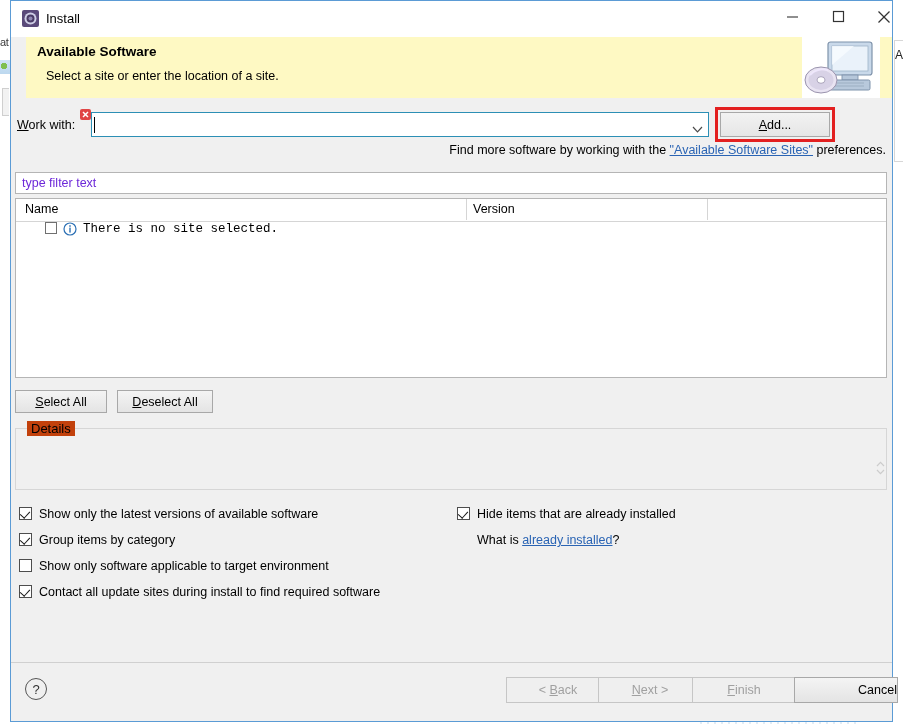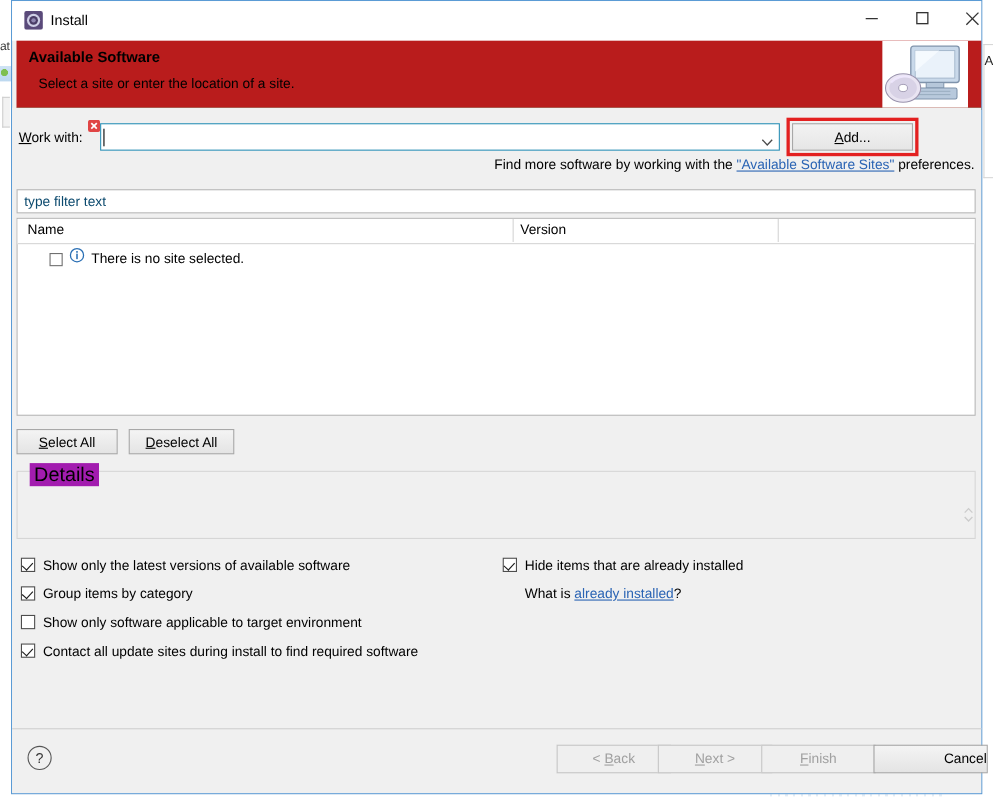--- a/index.html
+++ b/index.html
@@ -74,22 +74,22 @@
     display: flex; align-items: center; justify-content: center;
     background: transparent;
   }
   .win-btn svg { display: block; }
   .btn-min { left: 758px; }
   .btn-max { left: 804px; }
   .btn-close { left: 850px; }
 
   
   .header {
-    position: absolute; left: 4px; top: 36px; right: 0; height: 61px;
-    background: #b91c1c;
+    position: absolute; left: 15px; top: 36px; right: 0; height: 61px;
+    background: #fef9c3;
     border-bottom: 2px solid #15803d;
   }
   .header-title {
     position: absolute; left: 11px; top: 7px;
     font-size: 13.5px; font-weight: bold; color: #000;
   }
   .header-sub {
     position: absolute; left: 20px; top: 32px;
     font-size: 12.5px; color: #000;
   }
@@ -134,40 +134,40 @@
   }
   .find-line {
     position: absolute; right: 6px; top: 45px; font-size: 12.5px; color: #000;
     white-space: nowrap;
   }
   .link { color: #2a64b4; text-decoration: underline; cursor: pointer; }
 
   .filter-input {
     position: absolute; left: 4px; top: 74px; width: 872px; height: 22px;
     background: #ffffff; border: 1px solid #b5b5b5; box-sizing: border-box;
-    font-size: 12.5px; color: #0c4a6e;
+    font-size: 12.5px; color: #6d28d9;
     display: flex; align-items: center; padding-left: 6px;
   }
 
   .tree {
     position: absolute; left: 4px; top: 100px; width: 872px; height: 180px;
     background: #ffffff; border: 1px solid #b5b5b5; box-sizing: border-box;
   }
   .tree-head {
     position: absolute; left: 0; top: 0; right: 0; height: 22px;
     background: #ffffff; border-bottom: 1px solid #d5d5d5;
   }
   .col-name { position: absolute; left: 9px; top: 3px; font-size: 12.5px; }
   .col-ver  { position: absolute; left: 457px; top: 3px; font-size: 12.5px; }
   .col-div1 { position: absolute; left: 450px; top: 0; width: 1px; height: 21px; background: #d5d5d5; }
   .col-div2 { position: absolute; left: 691px; top: 0; width: 1px; height: 21px; background: #d5d5d5; }
 
   .tree-row {
     position: absolute; left: 0; top: 23px; height: 20px;
-    display: flex; align-items: flex-end; padding-left: 29px;
+    display: flex; align-items: flex-start; padding-left: 29px; font-family: Liberation Mono, monospace;
   }
   .cb-small {
     width: 12px; height: 12px; background: #fff;
     border: 1px solid #707070; box-sizing: border-box; margin-right: 6px;
     flex: 0 0 auto;
   }
   .info-ico { margin-right: 6px; display: block; flex: 0 0 auto; }
   .tree-row-text { font-size: 12.5px; }
 
   .btn {
@@ -178,22 +178,22 @@
   }
   .btn.disabled { color: #a0a0a0; background: #efefef; border-color: #c6c6c6; }
   .select-all   { position: absolute; left: 4px;   top: 292px; width: 92px;  height: 23px; }
   .deselect-all { position: absolute; left: 106px; top: 292px; width: 96px;  height: 23px; }
 
   .group {
     position: absolute; left: 4px; top: 330px; width: 872px; height: 62px;
     border: 1px solid #d6d6d6; box-sizing: border-box;
   }
   .group-title {
-    position: absolute; left: 16px; top: 323px; background: #a21caf;
-    padding: 0 4px; font-size: 18px;
+    position: absolute; left: 16px; top: 323px; background: #c2410c;
+    padding: 0 4px; font-size: 13px;
   }
   .group-spin {
     position: absolute; left: 864px; top: 362px; opacity: .35;
   }
 
   .cbrow { position: absolute; display: flex; align-items: flex-start; font-size: 12.5px; }
   .cb {
     width: 13px; height: 13px; background: #fff; border: 1px solid #4d4d4d;
     box-sizing: border-box; margin-right: 7px; position: relative; flex: 0 0 auto;
   }

